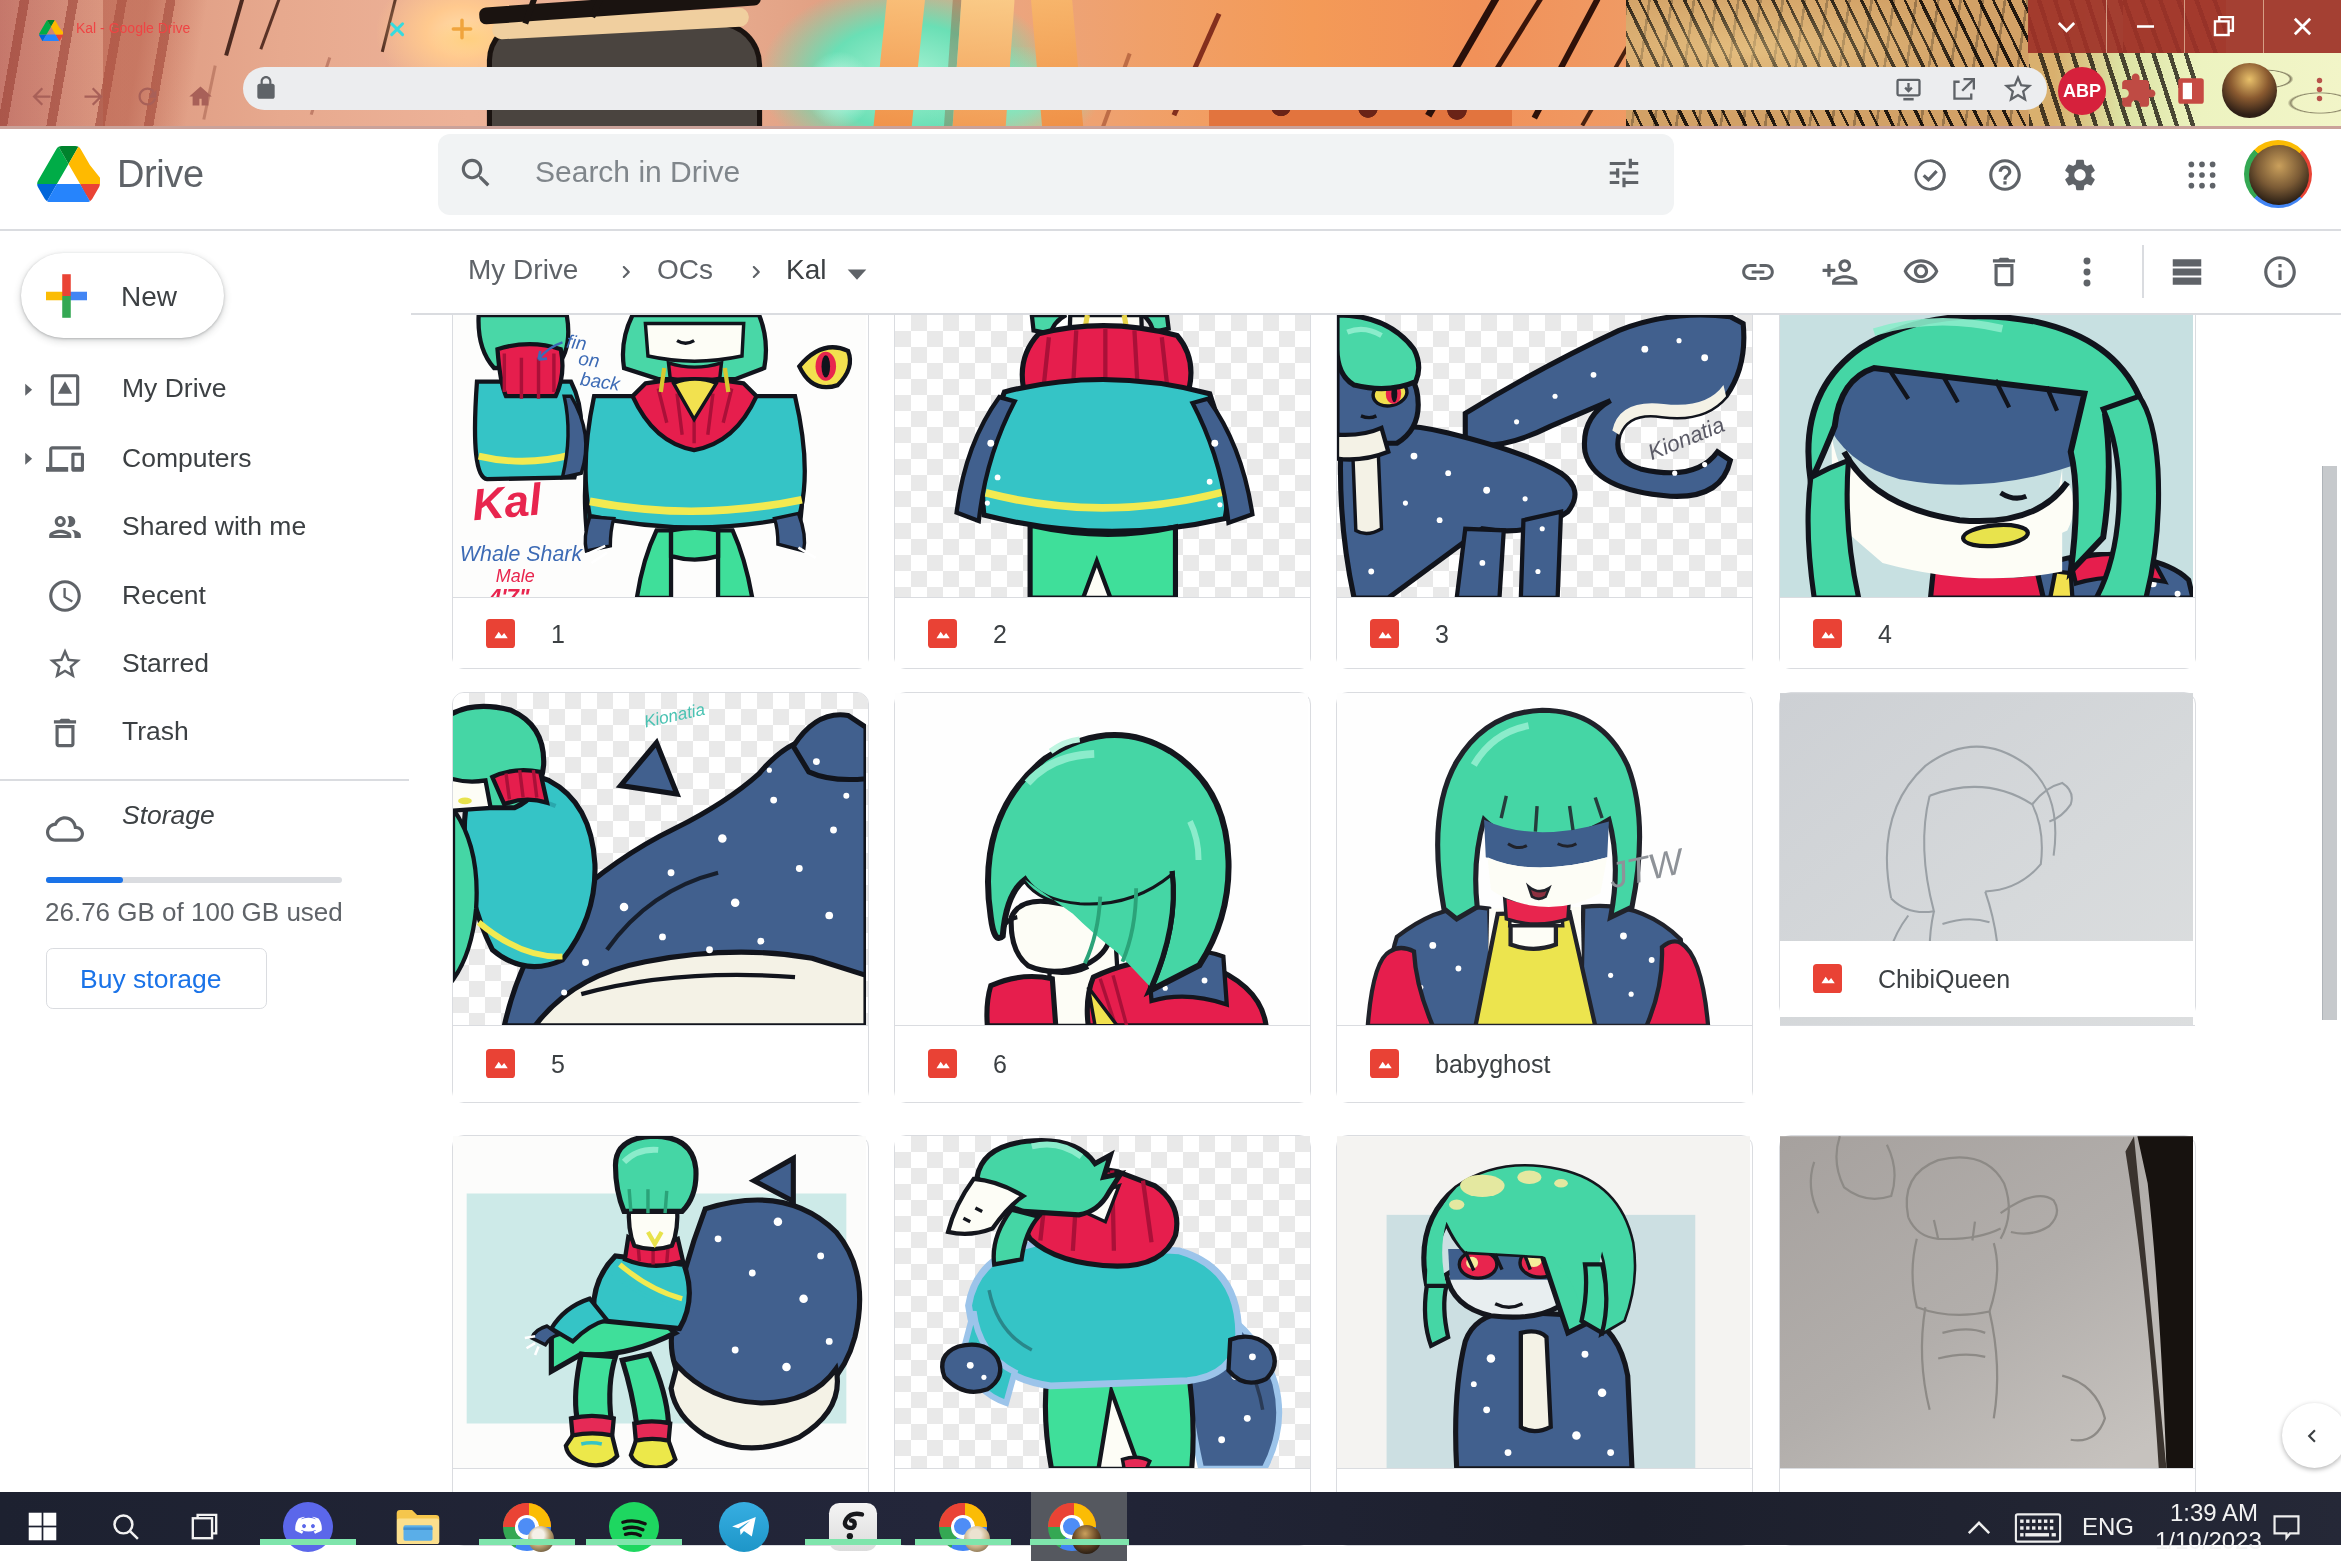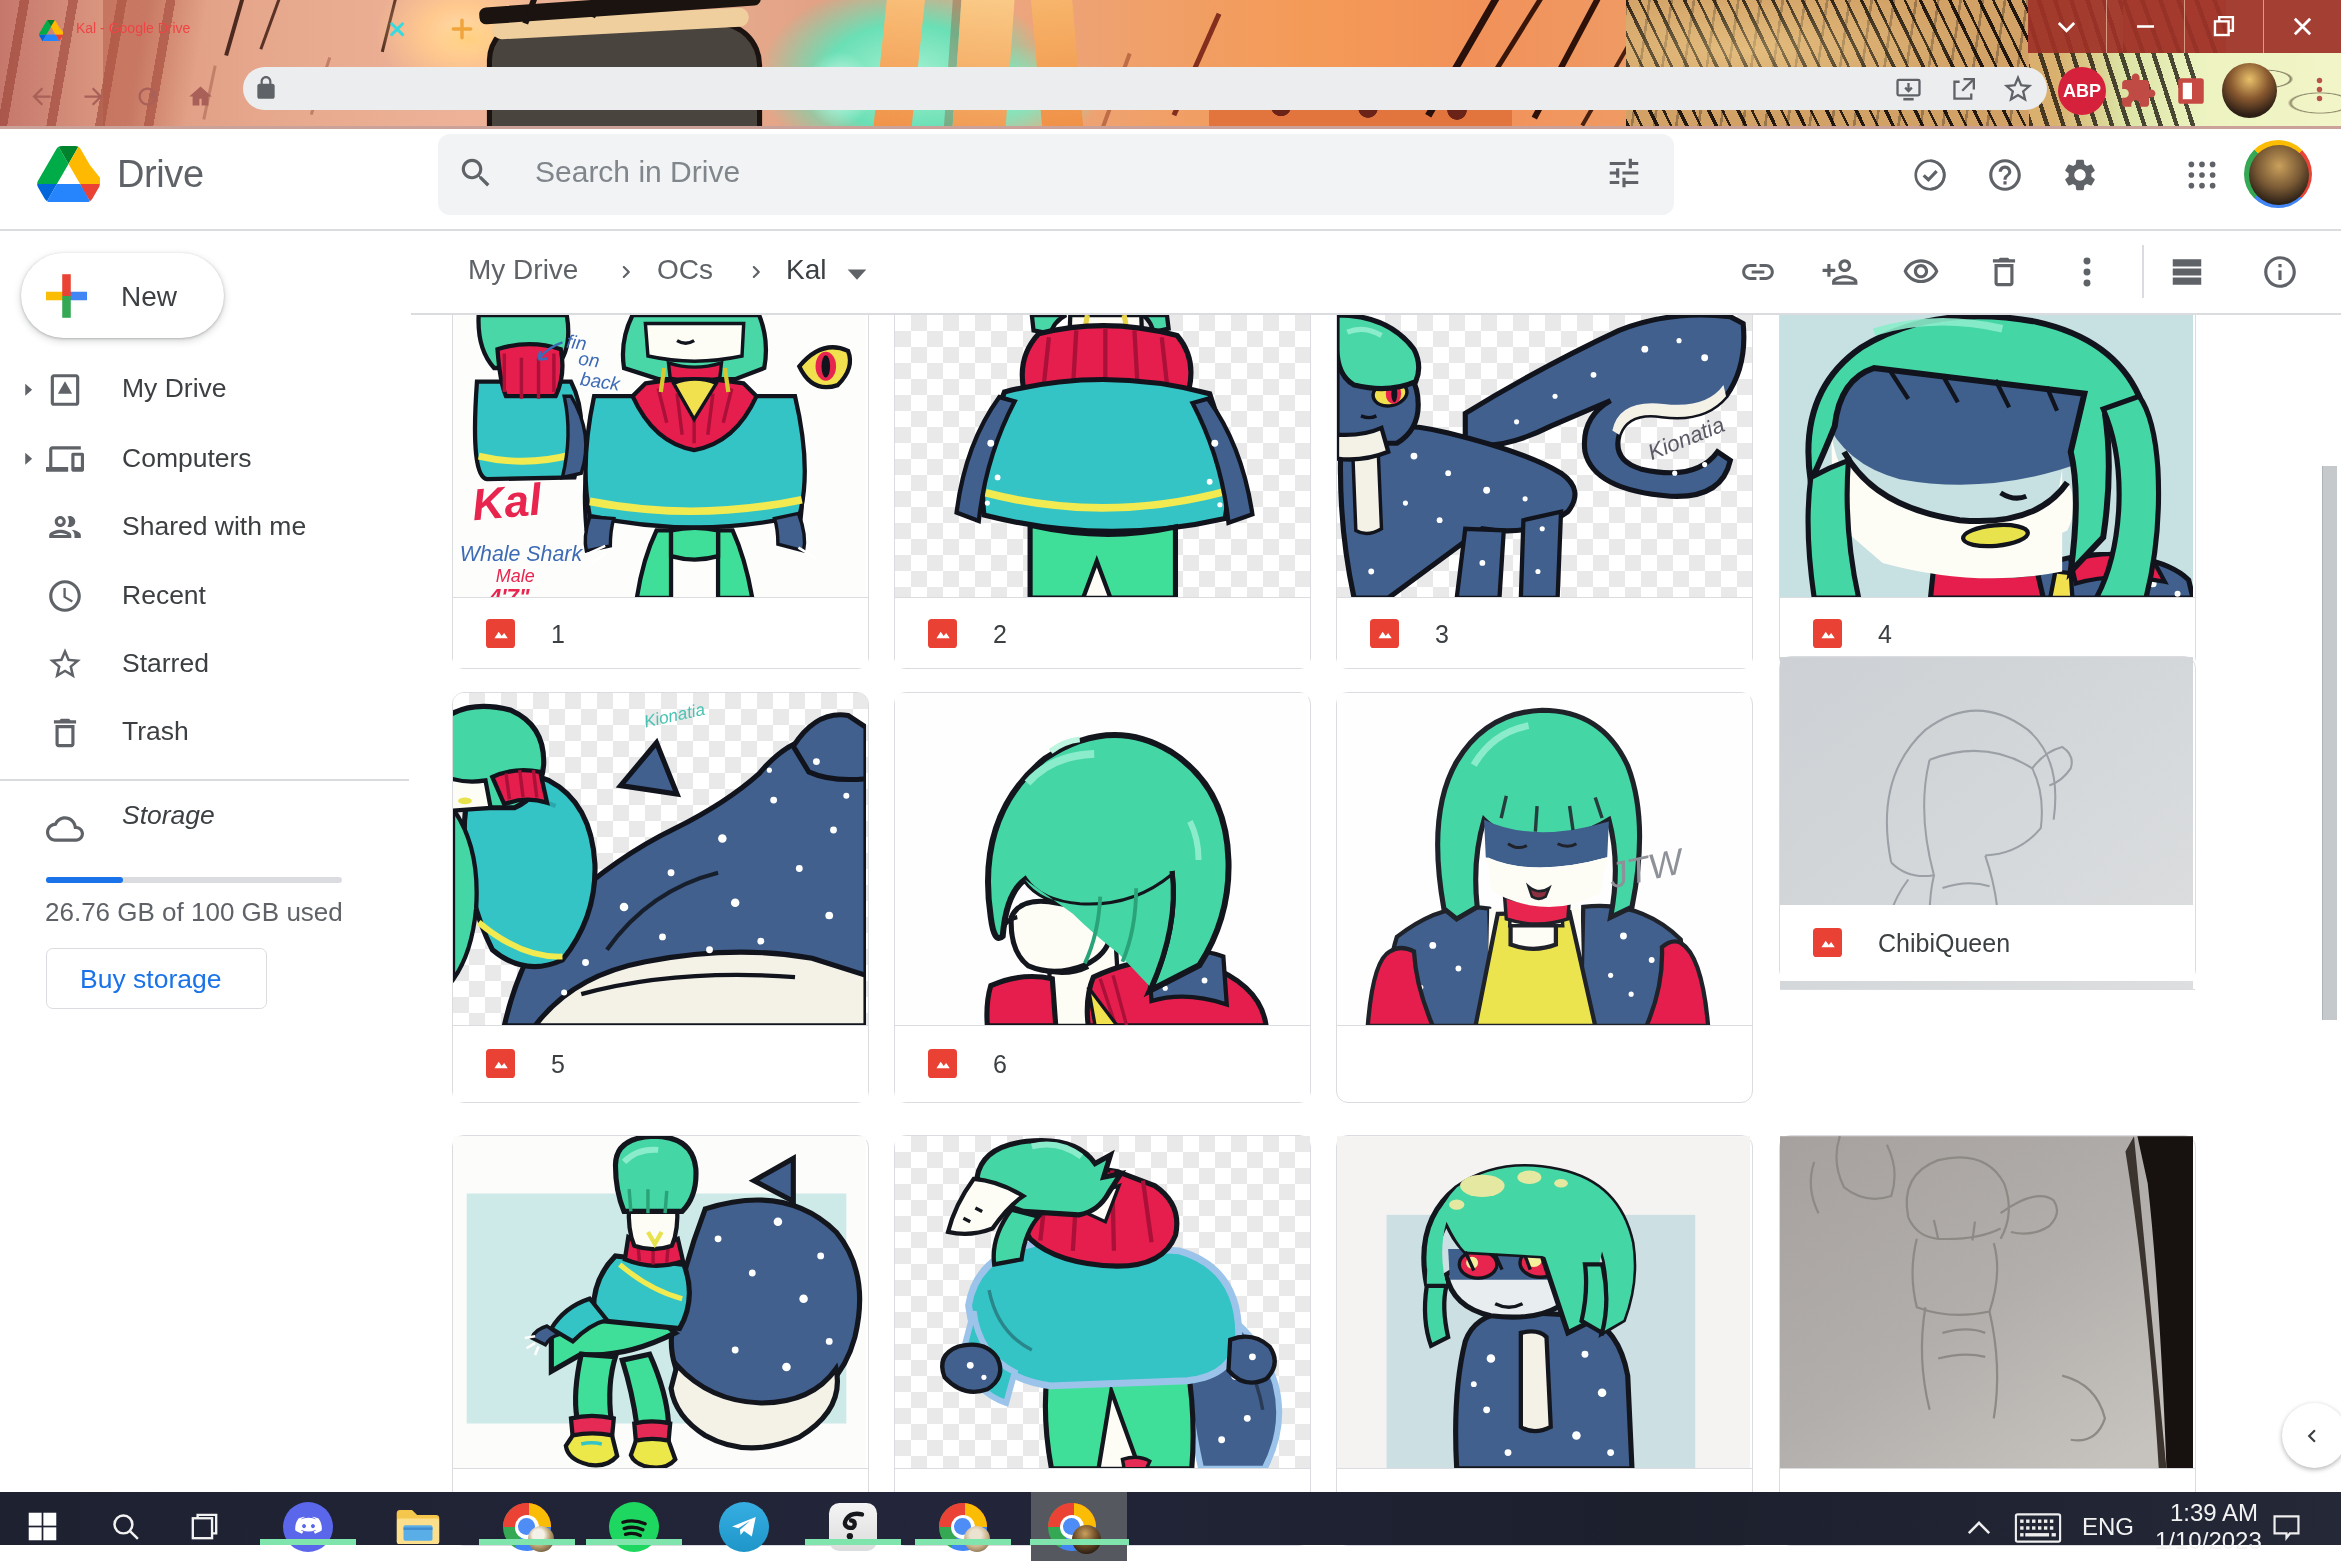--- a/index.html
+++ b/index.html
@@ -730,23 +730,30 @@
 
           <path d="M176 192 Q230 216 316 192 L308 234 Q268 256 225 248 Q196 242 180 230 Z" fill="#fdfdf6"></path>
           <path d="M224 226 q12 10 24 2 l-4 10 q-8 5 -16 0 Z" fill="#8c3040" stroke="#20222a" stroke-width="3"></path>
 
           <path d="M198 120 l-6 26 M234 132 l-2 30 M272 132 l4 28 M302 122 l8 24" stroke="#20222a" stroke-width="4" fill="none" opacity=".85"></path>
           <path d="M160 84 q22 -38 64 -46" stroke="#8beccb" stroke-width="8" fill="none"></path>
 
           <text x="322" y="228" font-size="42" fill="#8e9298" font-family="Liberation Sans" font-style="italic" transform="rotate(-12 322 228)">JTW</text>
         </svg>
       </div>
-    </div>
-
-    <div class="card" style="left:1779px;top:656px;width:417px;height:326px;border-radius:12px;">
+      <div class="cardfoot" style="height:76px;">
+        <svg class="ficon" viewBox="0 0 24 24">
+            <rect width="24" height="24" rx="3" fill="#e94235"></rect>
+            <path d="M7 16 L10.5 10.5 L13 14 L15 11.5 L18 16 Z" fill="#fff"></path>
+          </svg>
+        <div class="fname">babyghost</div>
+      </div>
+    </div>
+
+    <div class="card" style="left:1779px;top:692px;width:417px;height:326px;border-radius:12px;">
       <div class="cardimg" style="height:333px;">
         <svg width="413" height="333" viewBox="0 0 483 389">
           <rect width="483" height="389" fill="#d3d6d9"></rect>
           <rect width="483" height="389" fill="url(#cqg)"></rect>
           <defs>
               <linearGradient id="cqg" x1="0" y1="0" x2="1" y2="1">
                 <stop offset="0" stop-color="#cdd0d4"></stop>
                 <stop offset=".6" stop-color="#d6d9db"></stop>
                 <stop offset="1" stop-color="#dcdedf"></stop>
               </linearGradient>

